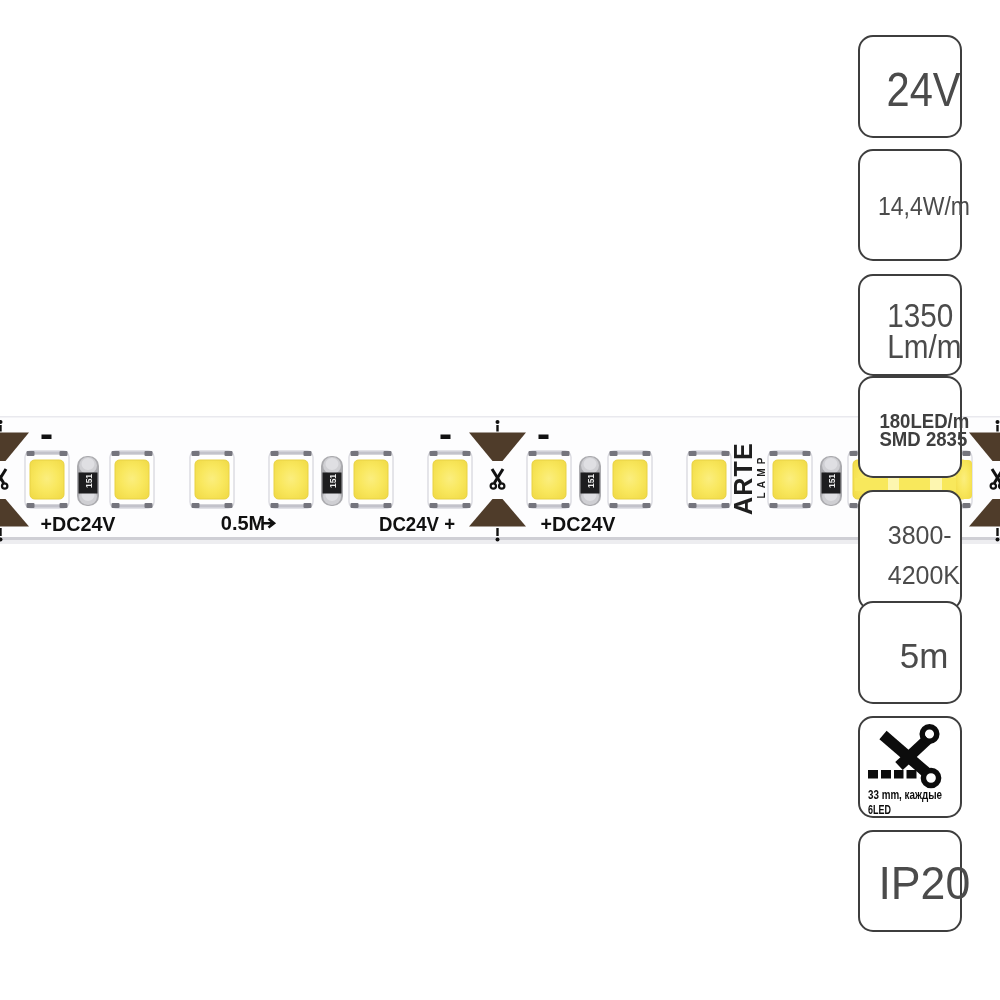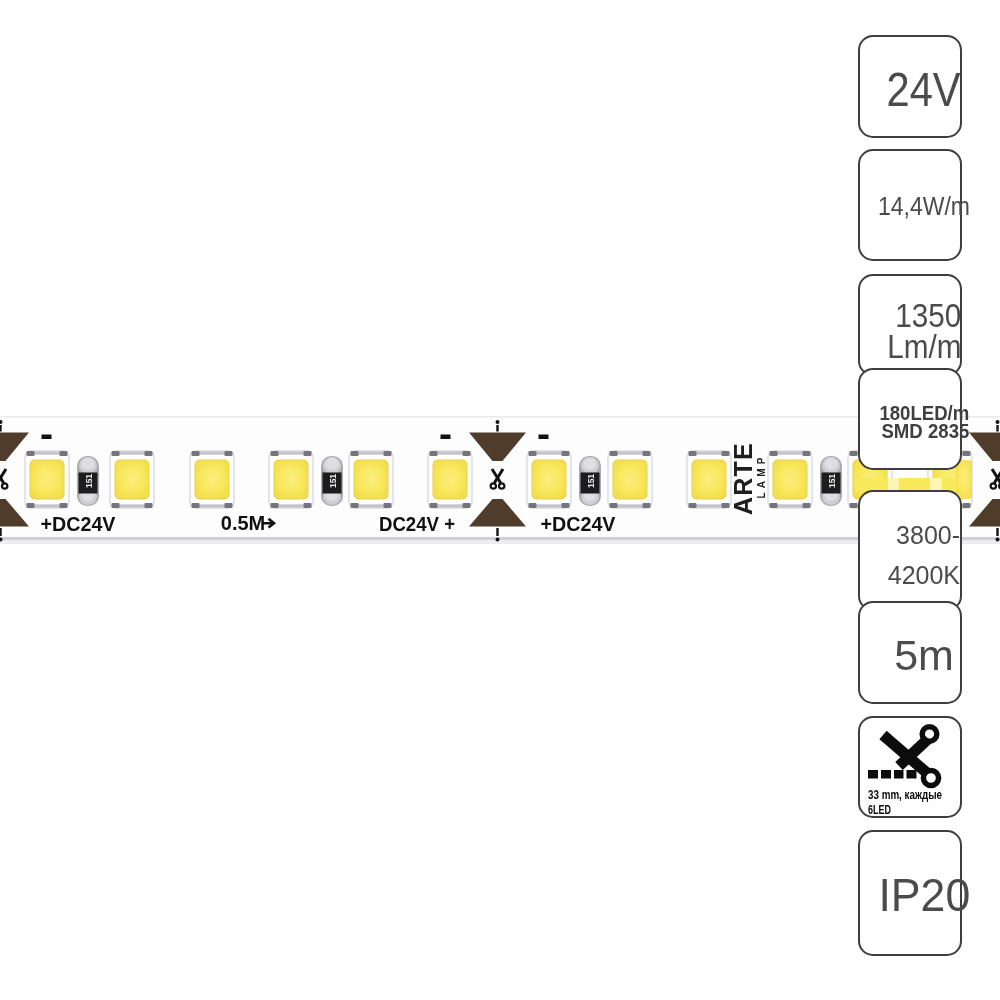--- a/index.html
+++ b/index.html
@@ -1,20 +1,20 @@
 <!DOCTYPE html>
 <html><head>
 <meta charset="utf-8">
 <style>
 html,body{margin:0;padding:0;}
 body{width:1000px;height:1000px;background:#ffffff;position:relative;overflow:hidden;
      font-family:"Liberation Sans",sans-serif;}
 .badge{position:absolute;left:858px;width:104px;box-sizing:border-box;
   border:2px solid #3e3e3e;border-radius:15px;background:#fff;
-  display:flex;align-items:center;justify-content:center;text-align:right;
+  display:flex;align-items:center;justify-content:center;text-align:left;
   color:#4b4b4b;padding-left:28px;}
 </style>
 </head>
 <body>
 
 <svg width="1000" height="180" viewBox="0 390 1000 180" style="position:absolute;left:0;top:390px;filter:blur(0.4px)" xmlns="http://www.w3.org/2000/svg">
   <defs>
     <radialGradient id="ledy" cx="50%" cy="48%" r="70%">
       <stop offset="0%" stop-color="#fbee7e"></stop>
       <stop offset="45%" stop-color="#f9e85f"></stop>
@@ -113,29 +113,29 @@
   </div>
 
 <div class="badge" style="top:149px;height:112px;font-size:25px;">
     <span style="transform:scaleX(0.92);display:inline-block;margin-top:3px;">14,4W/m</span>
   </div>
 
 <div class="badge" style="top:274px;height:102px;font-size:33px;line-height:31px;">
     <span style="transform:scaleX(0.9);display:inline-block;margin-top:11px;">1350<br>Lm/m</span>
   </div>
 
-<div class="badge" style="top:368px;height:102px;font-size:20px;line-height:17.5px;font-weight:bold;color:#3f3f3f;">
+<div class="badge" style="top:376px;height:102px;font-size:20px;line-height:17.5px;font-weight:bold;color:#3f3f3f;">
     <span style="transform:scaleX(0.93);display:inline-block;margin-top:7px;">180LED/m<br>SMD&nbsp;2835</span>
   </div>
 
 <div class="badge" style="top:490px;height:121px;font-size:25.5px;line-height:40px;">
     <span style="transform:scaleX(0.98);display:inline-block;margin-top:8px;">3800-<br>4200K</span>
   </div>
 
-<div class="badge" style="top:601px;height:103px;font-size:43px;">
+<div class="badge" style="top:601px;height:103px;font-size:35px;">
     <span style="display:inline-block;margin-top:6px;">5m</span>
   </div>
 
 <div class="badge" style="top:716px;height:102px;"></div>
 
 <svg width="104" height="102" viewBox="0 0 104 102" style="position:absolute;left:858px;top:716px" xmlns="http://www.w3.org/2000/svg">
   <g fill="#0c0c0c">
 
     <rect x="10" y="54" width="10" height="8.5"></rect>
     <rect x="23" y="54" width="10" height="8.5"></rect>
@@ -145,15 +145,15 @@
   <g stroke="#0c0c0c" fill="none">
     <line x1="25" y1="19" x2="69" y2="57" stroke-width="11"></line>
     <line x1="41" y1="50" x2="70" y2="23" stroke-width="11"></line>
     <circle cx="71.5" cy="18" r="7.3" stroke-width="5.5"></circle>
     <circle cx="73" cy="62" r="7.6" stroke-width="5.5"></circle>
   </g>
   <text x="10" y="82.5" font-size="12" font-weight="bold" fill="#0c0c0c" font-family="Liberation Sans" textLength="74" lengthAdjust="spacingAndGlyphs">33 mm, каждые</text>
   <text x="10" y="97.5" font-size="12" font-weight="bold" fill="#0c0c0c" font-family="Liberation Sans" textLength="23" lengthAdjust="spacingAndGlyphs">6LED</text>
 </svg>
 
-<div class="badge" style="top:830px;height:126px;font-size:46px;">
+<div class="badge" style="top:830px;height:102px;font-size:46px;">
     <span style="transform:scaleX(0.97);display:inline-block;margin-top:3px;">IP20</span>
   </div>
 
 </body></html>

